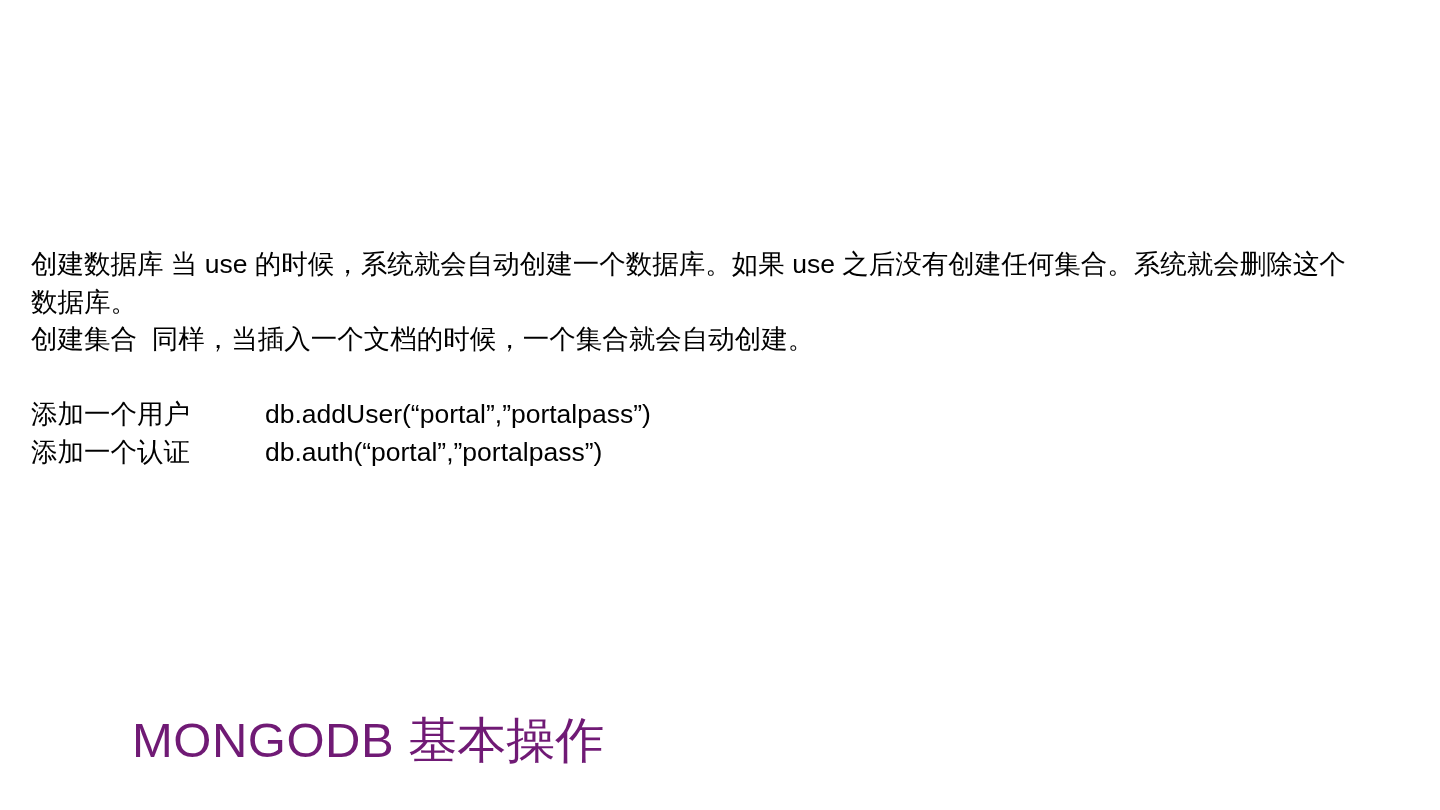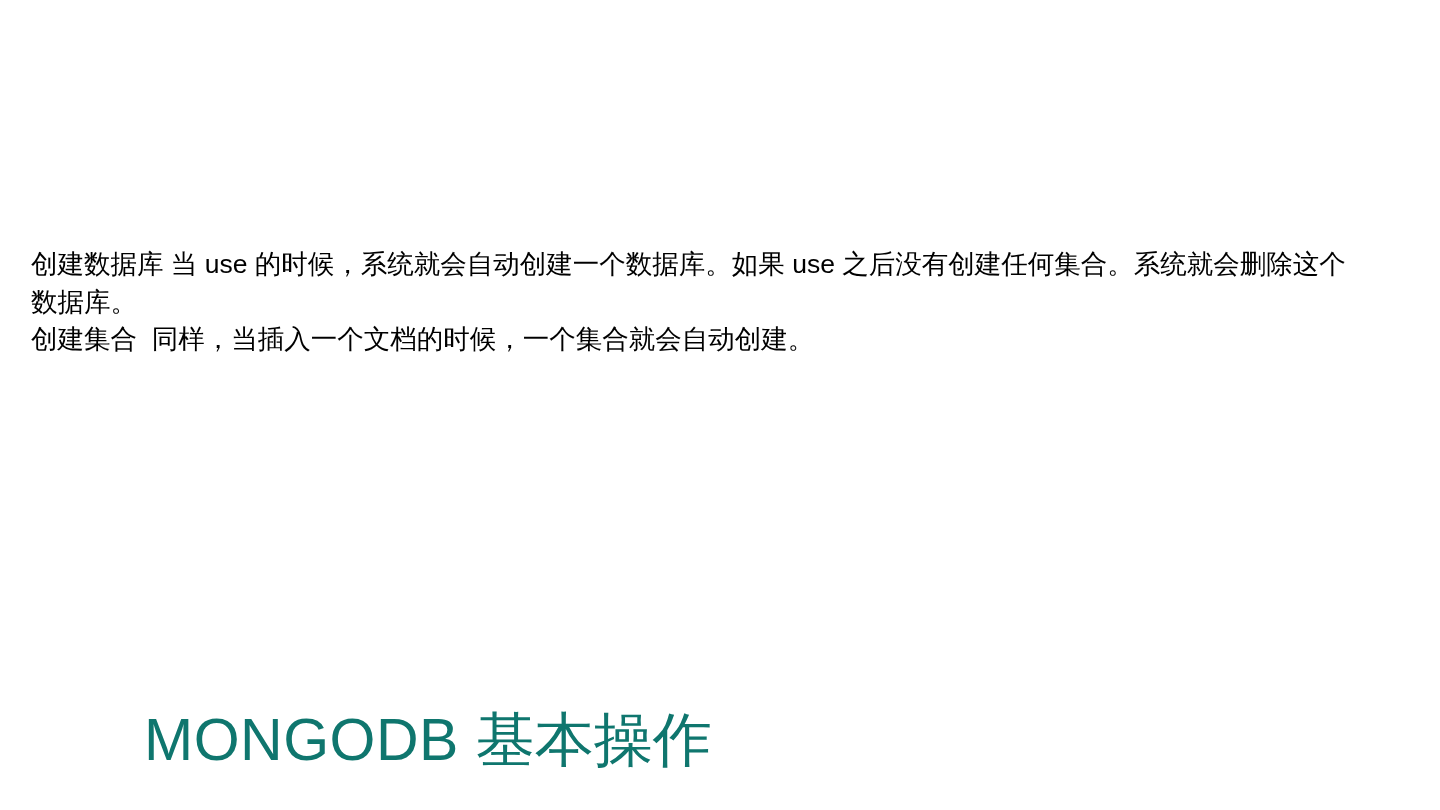--- a/index.html
+++ b/index.html
@@ -70,46 +70,56 @@
     font-family: "Liberation Sans", "DejaVu Sans", sans-serif;
   }
 
   .para.p-note {
     margin: 0;
   }
 
   
   .slide-title {
     position: absolute;
-    left: 144px;
+    left: 132px;
     top: 700px;
     margin: 0;
-    font-size: 59px;
+    font-size: 49px;
     line-height: 80px;
     font-weight: 400;
     letter-spacing: 0.5px;
-    color: #0f766e;
+    color: #701a75;
     white-space: nowrap;
   }
   .slide-title .title-cjk {
     letter-spacing: 0px;
   }
 </style>
 </head>
 <body>
 
 <div id="slide">
 
   <div class="content">
 
     <p class="para p-intro">创建数据库 当 use 的时候，系统就会自动创建一个数据库。如果 use 之后没有创建任何集合。系统就会删除这个数据库。
 创建集合  同样，当插入一个文档的时候，一个集合就会自动创建。</p>
 
     <div class="spacer-line"></div>
 
+    <ul class="cmd-list">
+      <li class="cmd-row">
+        <span class="cmd-label">添加一个用户</span>
+        <span class="cmd-code">db.addUser(“portal”,”portalpass”)</span>
+      </li>
+      <li class="cmd-row">
+        <span class="cmd-label">添加一个认证</span>
+        <span class="cmd-code">db.auth(“portal”,”portalpass”)</span>
+      </li>
+    </ul>
 
     <div class="spacer-line"></div>
 
 
   </div>
 
   <h1 class="slide-title">
     <span class="title-latin">MONGODB</span><span> </span><span class="title-cjk">基本操作</span>
   </h1>
 

